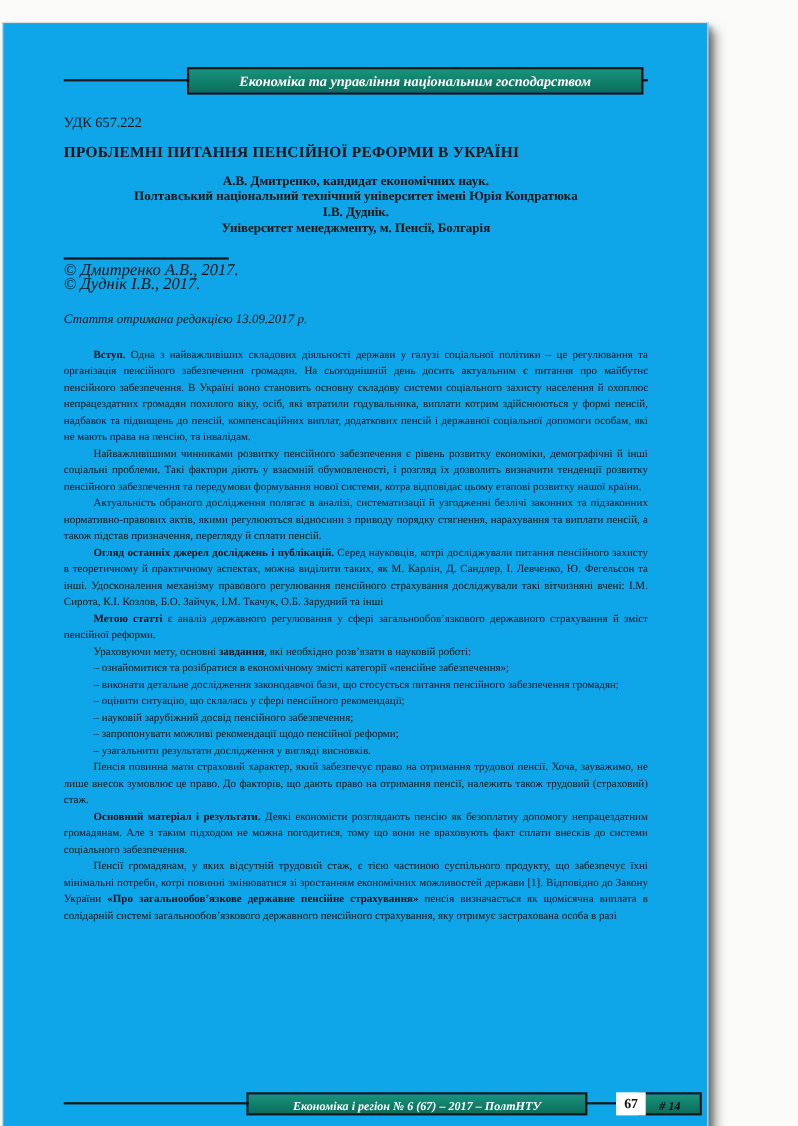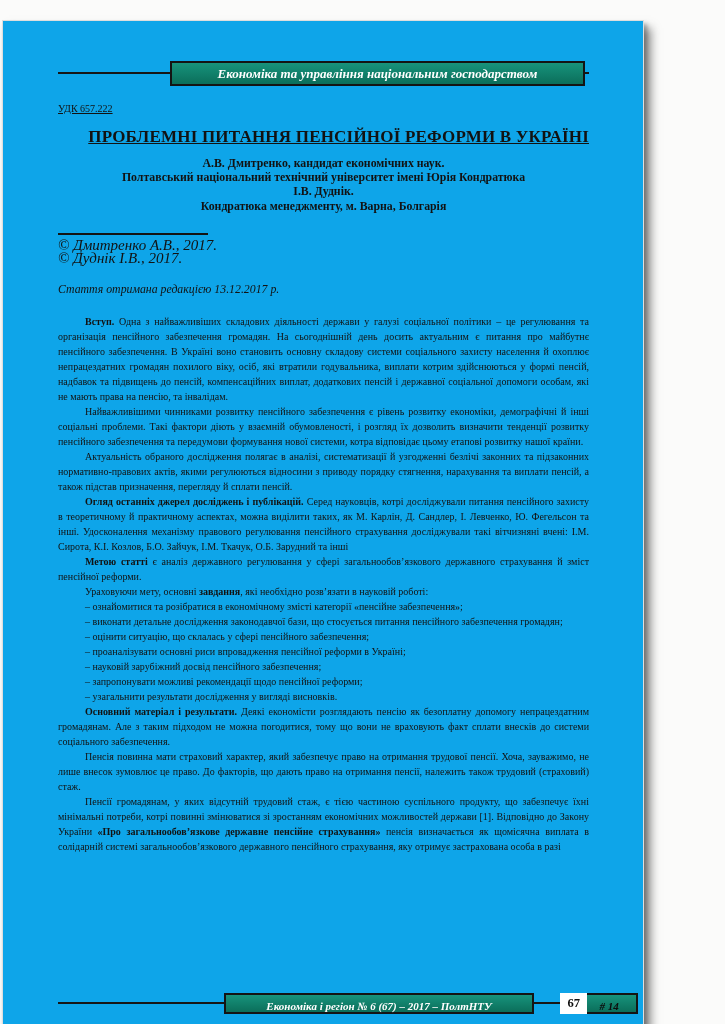--- a/index.html
+++ b/index.html
@@ -26,23 +26,23 @@
   .head { position: relative; height: 25px; }
   .head-rule { position: absolute; left: 0; right: 0; top: 11px; height: 2px; background: #161616; }
   .banner {
     position: absolute; left: 112px; right: 4px; top: 0; height: 25px;
     display: flex; align-items: center; justify-content: center;
     background: linear-gradient(180deg, var(--teal-light), var(--teal-dark));
     border: 2px solid #141414;
   }
   .banner-text { color: #ffffff; font-weight: bold; font-style: italic; font-size: 13px; white-space: nowrap; }
 
-  .udc { margin-top: 17px; font-size: 10px; text-decoration: underline; }
+  .udc { margin-top: 17px; font-size: 13px; }
 
-  .title { margin-top: 13px; text-align: right; font-size: 17px; font-weight: bold; letter-spacing: 0.2px; text-decoration: underline; }
+  .title { margin-top: 13px; text-align: left; font-size: 14px; font-weight: bold; letter-spacing: 0.2px; }
 
   .authors { margin-top: 9px; text-align: center; font-weight: bold; font-size: 11.8px; line-height: 14.2px; }
 
   .copyright { margin-top: 20px; }
   .copy-rule { width: 150px; height: 2px; background: #141414; margin-bottom: 4px; }
   .copy-line { font-style: italic; font-size: 15px; line-height: 12.8px; }
 
   .received { margin-top: 18px; font-style: italic; font-size: 11.8px; }
 
   .body { margin-top: 17px; font-size: 10px; line-height: 15px; text-align: justify; font-family: Liberation Serif, serif; }
@@ -81,47 +81,46 @@
   </div>
 
   <div class="udc">УДК 657.222</div>
 
   <h1 class="title">ПРОБЛЕМНІ ПИТАННЯ ПЕНСІЙНОЇ РЕФОРМИ В УКРАЇНІ</h1>
 
   <div class="authors">
     <div class="author-line">А.В. Дмитренко, кандидат економічних наук.</div>
     <div class="author-line">Полтавський національний технічний університет імені Юрія Кондратюка</div>
     <div class="author-line">І.В. Дуднік.</div>
-    <div class="author-line">Кондратюка менеджменту, м. Варна, Болгарія</div>
+    <div class="author-line">Університет менеджменту, м. Пенсії, Болгарія</div>
   </div>
 
   <div class="copyright">
     <div class="copy-rule"></div>
     <div class="copy-line">© Дмитренко А.В., 2017.</div>
     <div class="copy-line">© Дуднік І.В., 2017.</div>
   </div>
 
-  <div class="received">Стаття отримана редакцією 13.12.2017 р.</div>
+  <div class="received">Стаття отримана редакцією 13.09.2017 р.</div>
 
   <div class="body" id="article-body">
       <p class="para"><span class="b">Вступ.</span><span> Одна з найважливіших складових діяльності держави у галузі соціальної політики – це регулювання та організація пенсійного забезпечення громадян. На сьогоднішній день досить актуальним є питання про майбутнє пенсійного забезпечення. В Україні воно становить основну складову системи соціального захисту населення й охоплює непрацездатних громадян похилого віку, осіб, які втратили годувальника, виплати котрим здійснюються у формі пенсій, надбавок та підвищень до пенсій, компенсаційних виплат, додаткових пенсій і державної соціальної допомоги особам, які не мають права на пенсію, та інвалідам.</span></p>
       <p class="para"><span>Найважливішими чинниками розвитку пенсійного забезпечення є рівень розвитку економіки, демографічні й інші соціальні проблеми. Такі фактори діють у взаємній обумовленості, і розгляд їх дозволить визначити тенденції розвитку пенсійного забезпечення та передумови формування нової системи, котра відповідає цьому етапові розвитку нашої країни.</span></p>
       <p class="para"><span>Актуальність обраного дослідження полягає в аналізі, систематизації й узгодженні безлічі законних та підзаконних нормативно-правових актів, якими регулюються відносини з приводу порядку стягнення, нарахування та виплати пенсій, а також підстав призначення, перегляду й сплати пенсій.</span></p>
       <p class="para"><span class="b">Огляд останніх джерел досліджень і публікацій.</span><span> Серед науковців, котрі досліджували питання пенсійного захисту в теоретичному й практичному аспектах, можна виділити таких, як М. Карлін, Д. Сандлер, І. Левченко, Ю. Фегельсон та інші. Удосконалення механізму правового регулювання пенсійного страхування досліджували такі вітчизняні вчені: І.М. Сирота, К.І. Козлов, Б.О. Зайчук, І.М. Ткачук, О.Б. Зарудний та інші</span></p>
       <p class="para"><span class="b">Метою статті</span><span> є аналіз державного регулювання у сфері загальнообов’язкового державного страхування й зміст пенсійної реформи.</span></p>
       <p class="para"><span>Ураховуючи мету, основні </span><span class="b">завдання</span><span>, які необхідно розв’язати в науковій роботі:</span></p>
       <p class="para"><span>– ознайомитися та розібратися в економічному змісті категорії «пенсійне забезпечення»;</span></p>
       <p class="para"><span>– виконати детальне дослідження законодавчої бази, що стосується питання пенсійного забезпечення громадян;</span></p>
-      <p class="para"><span>– оцінити ситуацію, що склалась у сфері пенсійного забезпечення;</span></p>
-      <p class="para"><span>– проаналізувати основні риси впровадження пенсійної реформи в Україні;</span></p>
+      <p class="para"><span>– оцінити ситуацію, що склалась у сфері пенсійного рекомендації;</span></p>
       <p class="para"><span>– науковій зарубіжний досвід пенсійного забезпечення;</span></p>
       <p class="para"><span>– запропонувати можливі рекомендації щодо пенсійної реформи;</span></p>
       <p class="para"><span>– узагальнити результати дослідження у вигляді висновків.</span></p>
+      <p class="para"><span>Пенсія повинна мати страховий характер, який забезпечує право на отримання трудової пенсії. Хоча, зауважимо, не лише внесок зумовлює це право. До факторів, що дають право на отримання пенсії, належить також трудовий (страховий) стаж.</span></p>
       <p class="para"><span class="b">Основний матеріал і результати.</span><span> Деякі економісти розглядають пенсію як безоплатну допомогу непрацездатним громадянам. Але з таким підходом не можна погодитися, тому що вони не враховують факт сплати внесків до системи соціального забезпечення.</span></p>
-      <p class="para"><span>Пенсія повинна мати страховий характер, який забезпечує право на отримання трудової пенсії. Хоча, зауважимо, не лише внесок зумовлює це право. До факторів, що дають право на отримання пенсії, належить також трудовий (страховий) стаж.</span></p>
       <p class="para"><span>Пенсії громадянам, у яких відсутній трудовий стаж, є тією частиною суспільного продукту, що забезпечує їхні мінімальні потреби, котрі повинні змінюватися зі зростанням економічних можливостей держави [1]. Відповідно до Закону України </span><span class="b">«Про загальнообов’язкове державне пенсійне страхування»</span><span> пенсія визначається як щомісячна виплата в солідарній системі загальнообов’язкового державного пенсійного страхування, яку отримує застрахована особа в разі</span></p>
     </div>
 
   <div class="footer">
     <div class="footer-rule"></div>
     <div class="f-box f-journal">
       <span>Економіка і регіон № 6 (67) – 2017 – ПолтНТУ</span>
     </div>
     <div class="f-box f-issue"># 14</div>
     <div class="f-page">67</div>

